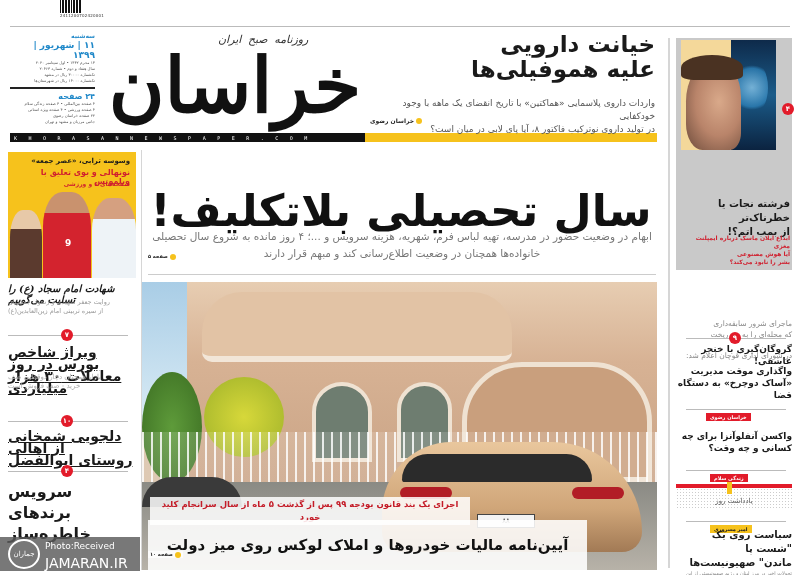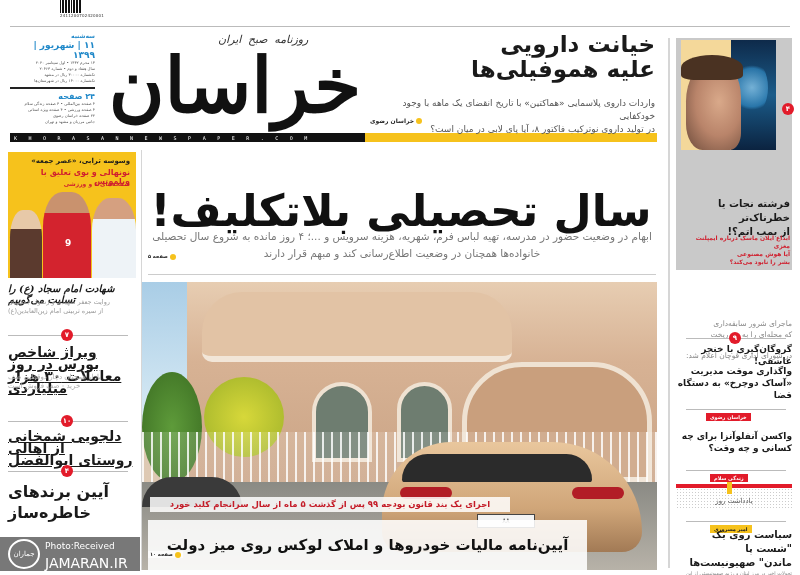--- a/index.html
+++ b/index.html
@@ -103,21 +103,21 @@
   .photo .tree1 { position: absolute; left: 0; top: 90px; width: 60px; height: 110px; border-radius: 50%; background: radial-gradient(#5e9b3a, #3b6d22); }
   .photo .tree2 { position: absolute; left: 62px; top: 95px; width: 80px; height: 80px; border-radius: 50%; background: radial-gradient(#d7d83a, #9fb22a); }
   .photo .fence { position: absolute; left: 0; top: 150px; width: 515px; height: 60px; background: repeating-linear-gradient(90deg, rgba(255,255,255,0.85) 0 2px, rgba(255,255,255,0.15) 2px 9px); }
   .photo .ground { position: absolute; left: 0; top: 200px; width: 515px; height: 88px; background: linear-gradient(#8a8a84, #b7b2a8); }
   .photo .car { position: absolute; left: 240px; top: 160px; width: 260px; height: 110px; background: linear-gradient(180deg, #e9c79d, #d0a679 60%, #a27a55); border-radius: 70px 90px 20px 20px; }
   .photo .car .win { position: absolute; left: 20px; top: 12px; width: 190px; height: 28px; background: #2b2b2b; border-radius: 40px 40px 4px 4px; }
   .photo .car .light { position: absolute; top: 45px; width: 52px; height: 12px; background: #b21d26; border-radius: 6px; }
   .photo .car .plate { position: absolute; left: 95px; top: 72px; width: 58px; height: 14px; background: #f3f3f3; border: 1px solid #444; font-size: 7px; color: #111; text-align: center; line-height: 12px; direction: ltr; }
   .photo .car2 { position: absolute; left: 0; top: 195px; width: 100px; height: 30px; background: #3a3a3a; border-radius: 30px 30px 0 0; }
 
-  .cap-kicker { left: 150px; top: 497px; width: 360px; background: rgba(255,255,255,0.85); color: #c41c28; font-size: 8.5px; font-weight: bold; text-align: center; padding: 1px 4px; line-height: 13px; }
+  .cap-kicker { left: 150px; top: 497px; width: 320px; background: rgba(255,255,255,0.85); color: #c41c28; font-size: 8.5px; font-weight: bold; text-align: center; padding: 1px 4px; line-height: 13px; }
   .cap-head { left: 148px; top: 520px; width: 439px; background: rgba(255,255,255,0.88); color: #111; font-size: 15px; font-weight: bold; text-align: center; padding: 14px 4px; line-height: 22px; }
   .cap-ref { left: 148px; top: 551px; font-size: 5px; font-weight: bold; color: #222; background: rgba(255,255,255,0.7); padding: 0 2px; }
   .cap-ref b { display: inline-block; width: 6px; height: 6px; background: #f6c21c; border-radius: 3px; margin-left: 2px; vertical-align: middle; }
 
   
   .yad { left: 676px; top: 484px; width: 116px; height: 25px; background-image: radial-gradient(#ccc 0.6px, transparent 0.7px); background-size: 3px 3px; border-top: 4px solid #e21b2a; }
   .yad .mark { position: absolute; left: 51px; top: -6px; width: 5px; height: 12px; background: #f6c21c; }
   .yad .lbl { position: absolute; width: 100%; top: 9px; text-align: center; font-size: 7px; color: #555; }
 </style>
 </head>
@@ -206,21 +206,21 @@
 <div class="abs lc-rule" style="top:421px;"></div>
 <div class="abs badge" style="left:61px; top:415px;">۱۰</div>
 <div class="abs lc lc-title" style="top:430px;">
   <div>دلجویی شمخانی از اهالی</div>
   <div>روستای ابوالفضل</div>
 </div>
 
 <div class="abs lc-rule" style="top:471px;"></div>
 <div class="abs badge" style="left:61px; top:465px;">۴</div>
 <div class="abs lc big-title" style="top:481px;">
-  <div>آیین برندهای</div>
+  <div>سرویس برندهای</div>
   <div>خاطره‌ساز</div>
 </div>
 
 <div class="abs main-head">سال تحصیلی بلاتکلیف!</div>
 <div class="abs main-lead">
   <div>ابهام در وضعیت حضور در مدرسه، تهیه لباس فرم، شهریه، هزینه سرویس و ...؛ ۴ روز مانده به شروع سال تحصیلی</div>
   <div>خانواده‌ها همچنان در وضعیت اطلاع‌رسانی کند و مبهم قرار دارند</div>
 </div>
 <div class="abs main-ref"><b></b><span>صفحه ۵</span></div>
 <div class="abs main-rule"></div>

